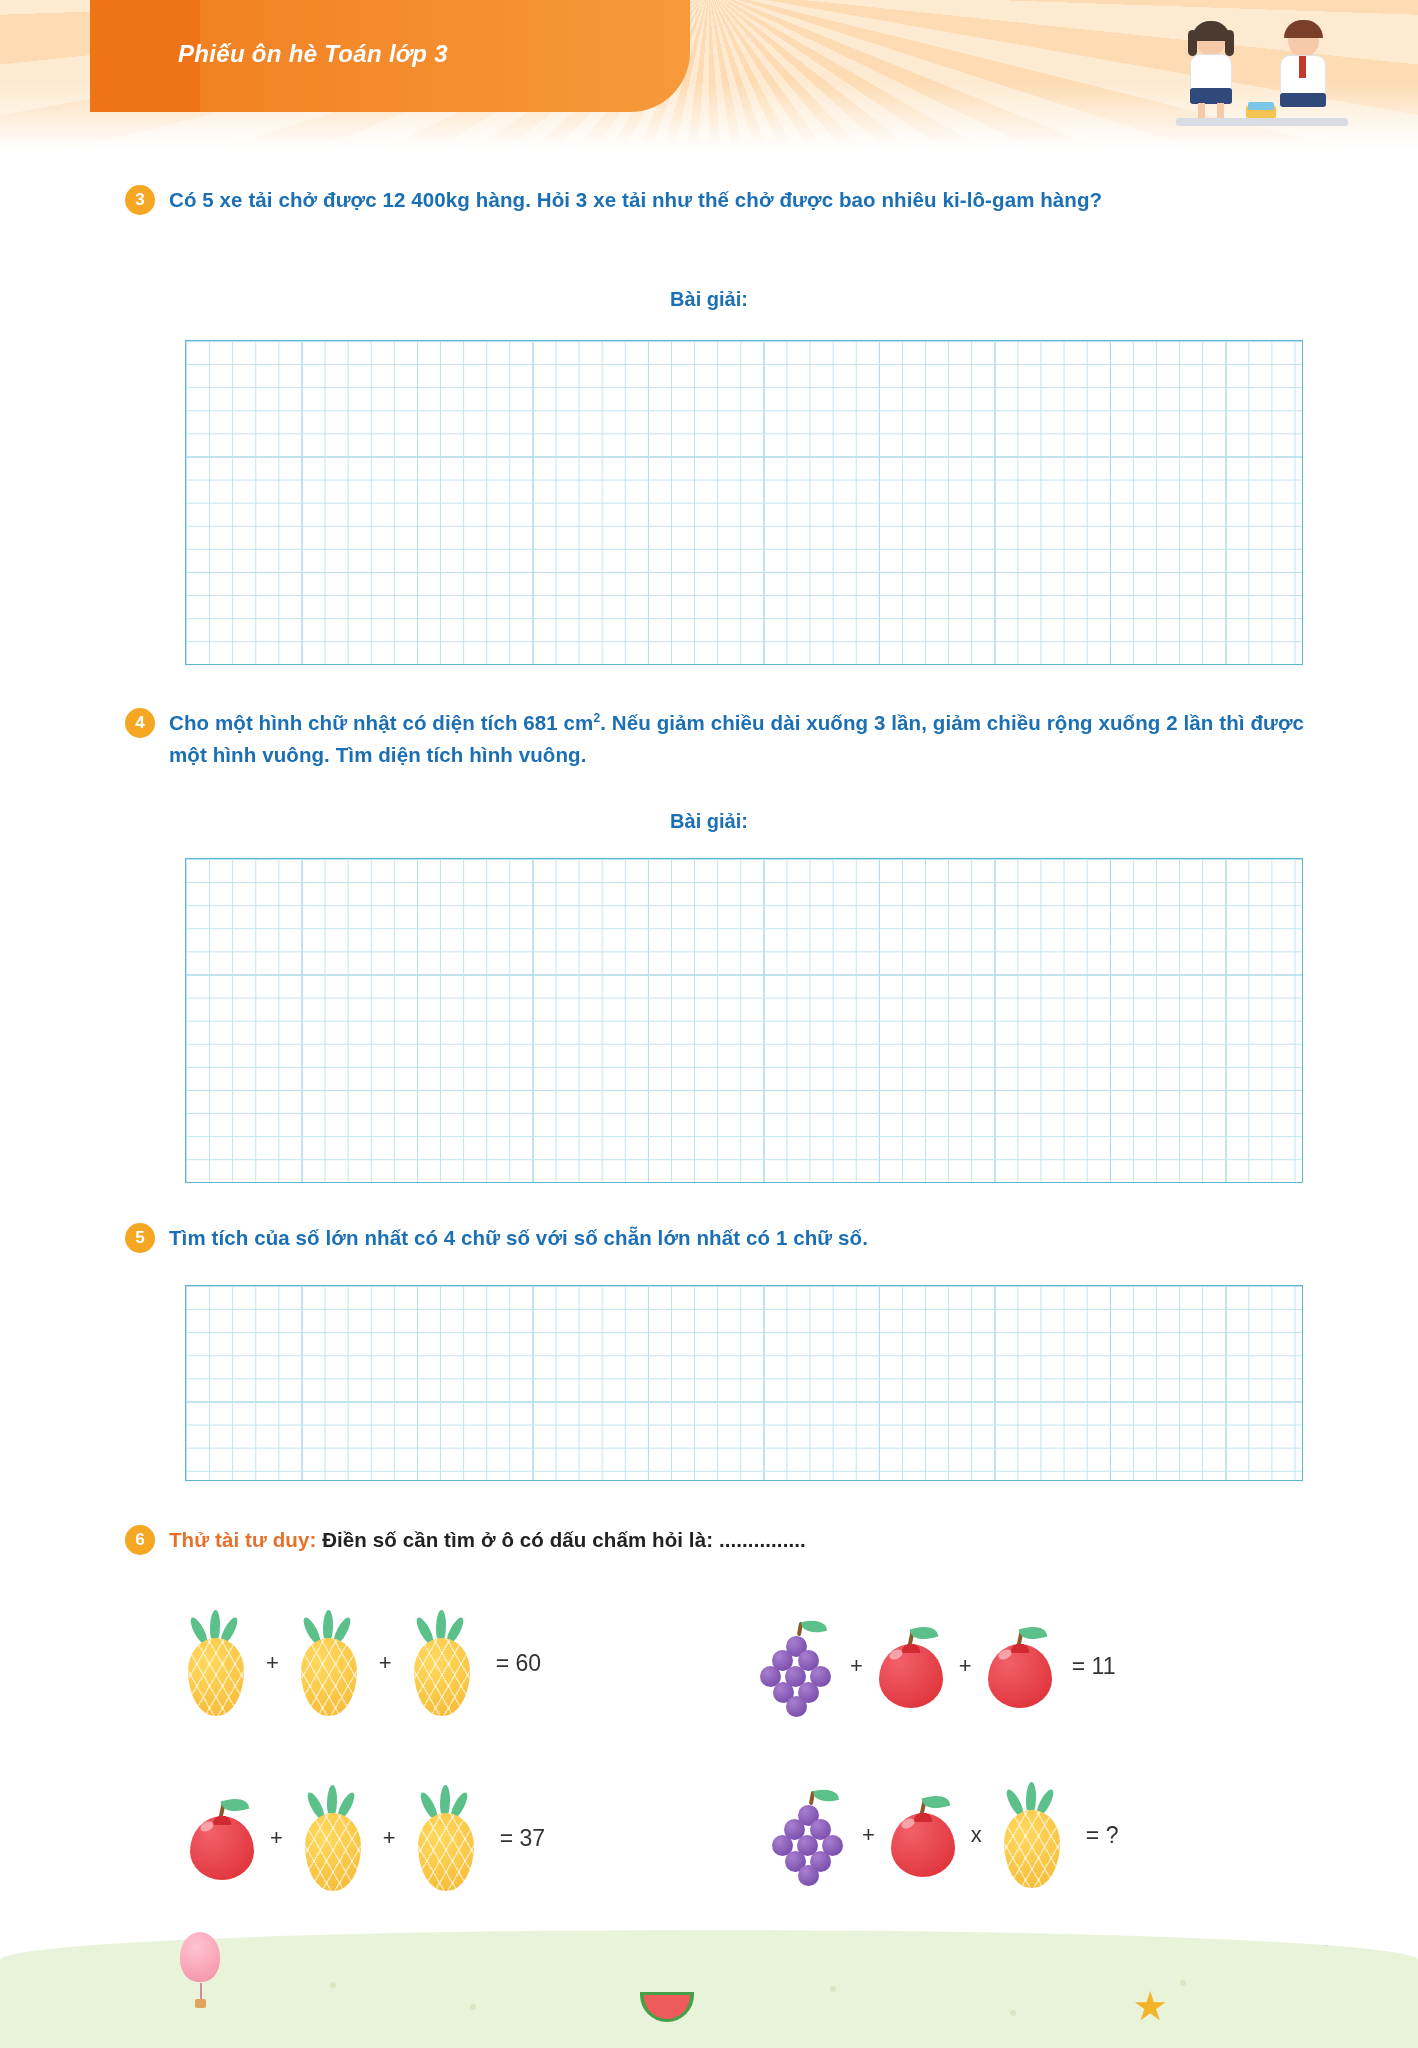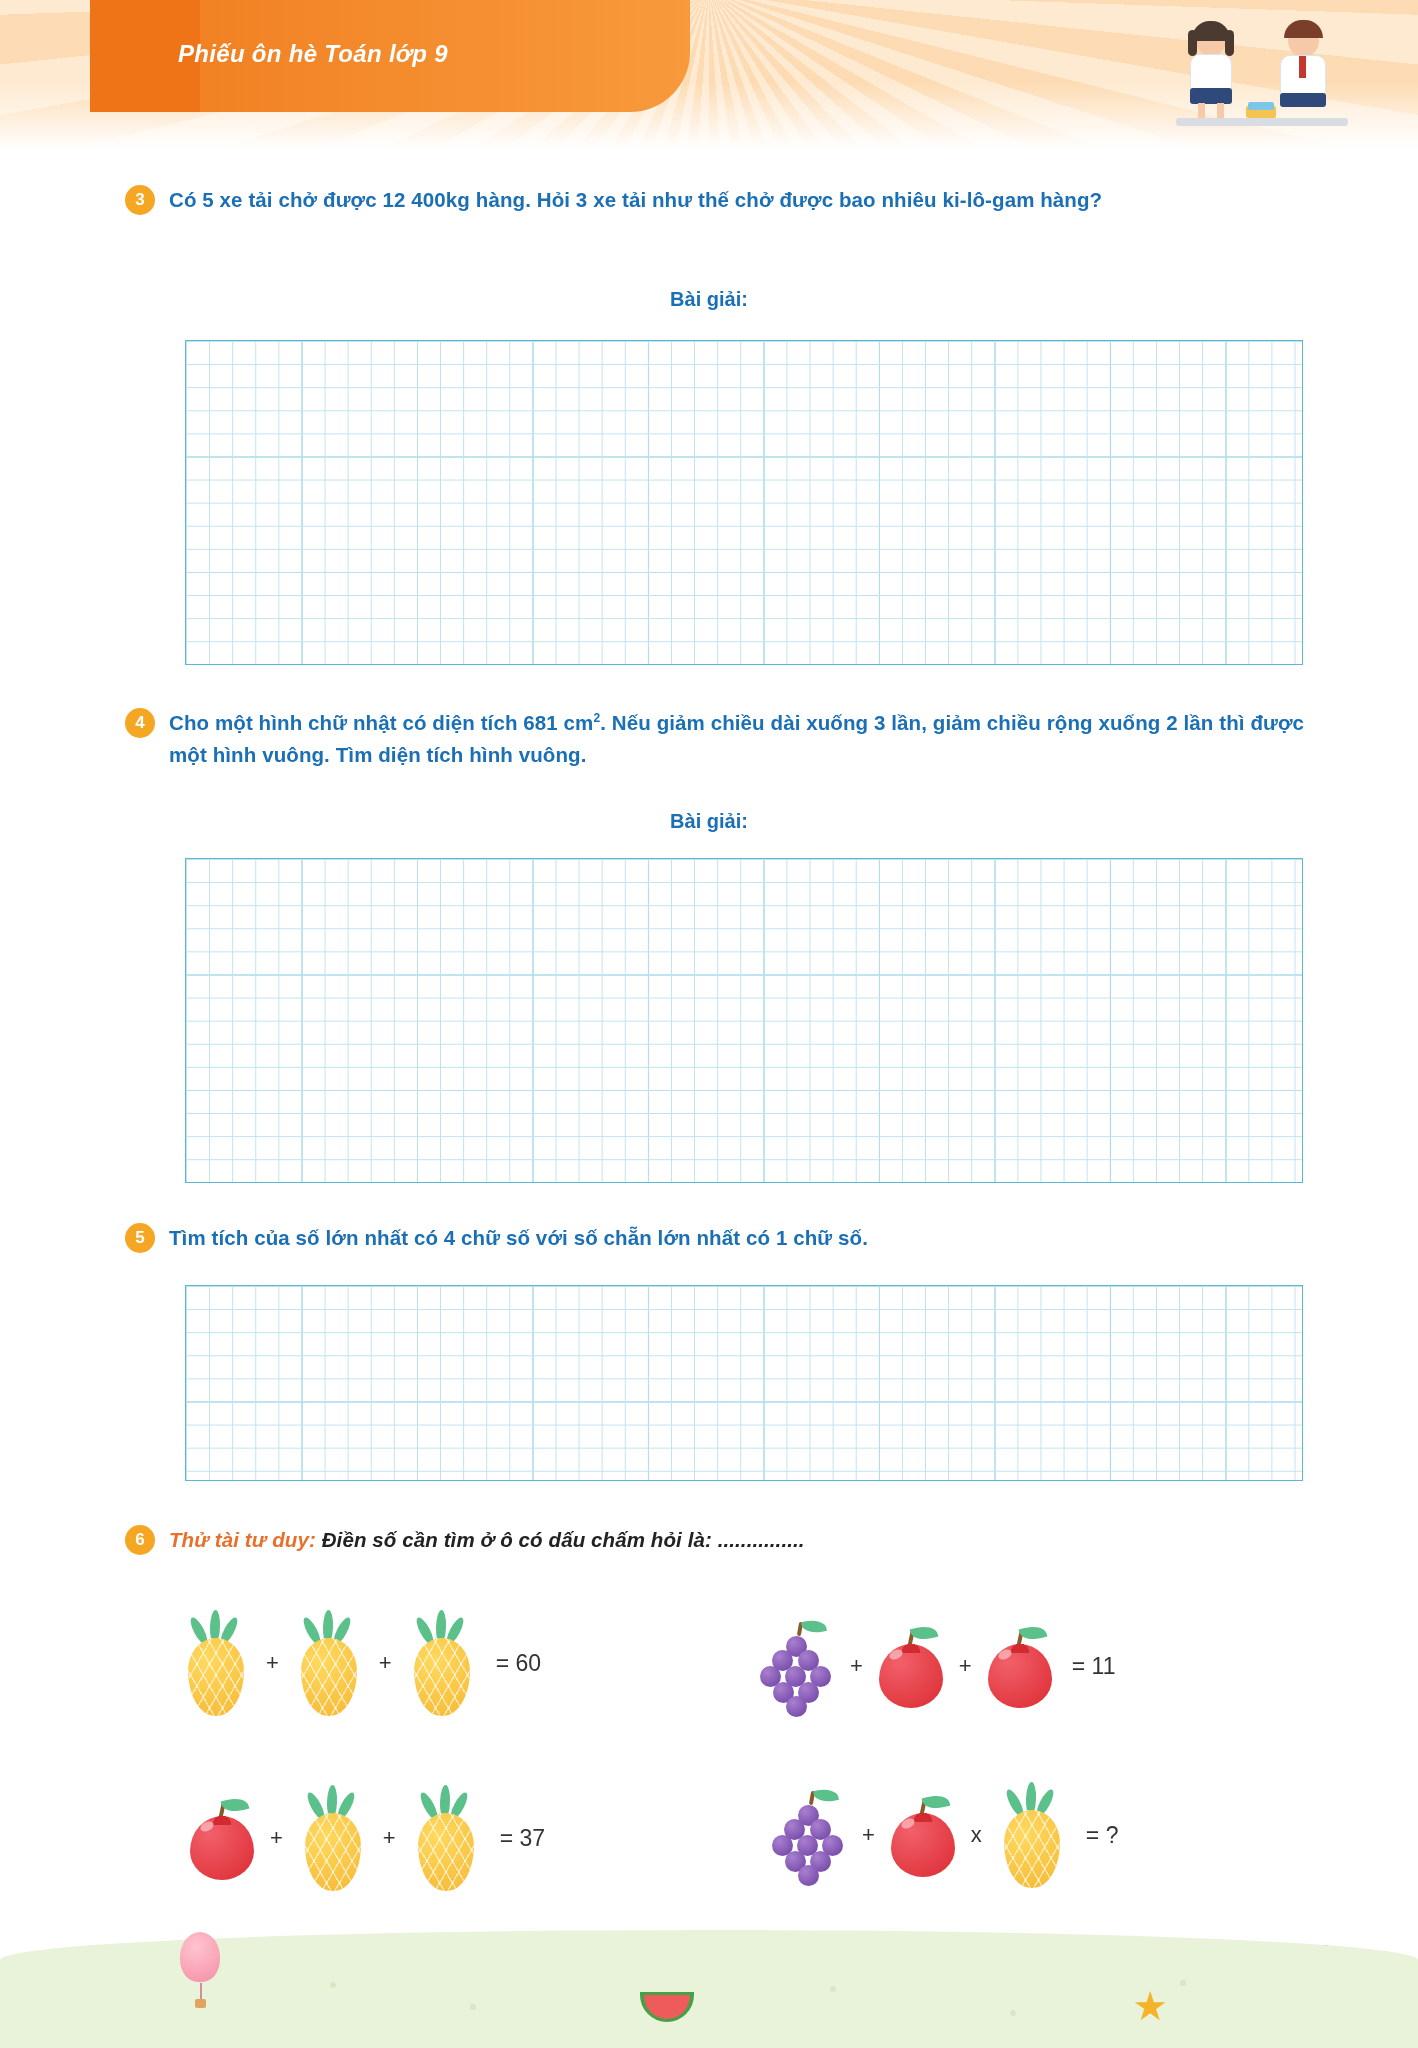--- a/index.html
+++ b/index.html
@@ -207,21 +207,21 @@
 </head>
 <body>
 
 <div class="page">
 
   <div class="header">
     <div class="header-rays"></div>
     <div class="header-fade"></div>
     <div class="header-tab">
       <div class="header-tab-left"></div>
-      <span class="header-title" style="position:absolute; top:40px; left:88px;">Phiếu ôn hè Toán lớp 9</span>
+      <span class="header-title" style="position:absolute; top:40px; left:88px;">Phiếu ôn hè Toán lớp 3</span>
     </div>
 
     <div class="kids">
 
       <div class="kid" style="left:10px; top:14px; width:70px; height:96px;">
         <div class="kid-head" style="left:18px; top:0; width:30px; height:32px; background:#f6c9a8;"></div>
         <div style="position:absolute; left:14px; top:-3px; width:38px; height:20px; background:#4b3a2f; border-radius:18px 18px 0 0;"></div>
         <div style="position:absolute; left:10px; top:6px; width:9px; height:26px; background:#4b3a2f; border-radius:6px;"></div>
         <div style="position:absolute; left:47px; top:6px; width:9px; height:26px; background:#4b3a2f; border-radius:6px;"></div>
         <div class="kid-body" style="left:12px; top:30px; width:42px; height:38px; background:#ffffff; border:1px solid #dfe4ea;"></div>
@@ -260,21 +260,21 @@
   <div class="grid-box" style="top:858px; left:185px; width:1118px; height:325px;"></div>
 
   <div class="q-row" style="top:1222px; left:125px; width:1180px;">
     <div class="q-num">5</div>
     <div class="q-text" style="width:1140px;">Tìm tích của số lớn nhất có 4 chữ số với số chẵn lớn nhất có 1 chữ số.</div>
   </div>
   <div class="grid-box" style="top:1285px; left:185px; width:1118px; height:196px;"></div>
 
   <div class="q-row" style="top:1524px; left:125px; width:1180px;">
     <div class="q-num">6</div>
-    <div class="q-text" style="width:1140px;font-style:italic;">
+    <div class="q-text" style="width:1140px;">
       <span class="hl">Thử tài tư duy:</span>
       <span style="color:#222;">Điền số cần tìm ở ô có dấu chấm hỏi là: ...............</span>
     </div>
   </div>
 
   <div class="puzzle" style="top:0; left:0; width:1418px; height:2048px;">
 
     <div class="eq-row" style="top:1610px; left:180px;">
       <div class="fruit pineapple">
         <div class="pine-leaf" style="left:30px; top:0; width:10px; height:34px; transform:rotate(2deg);"></div>

